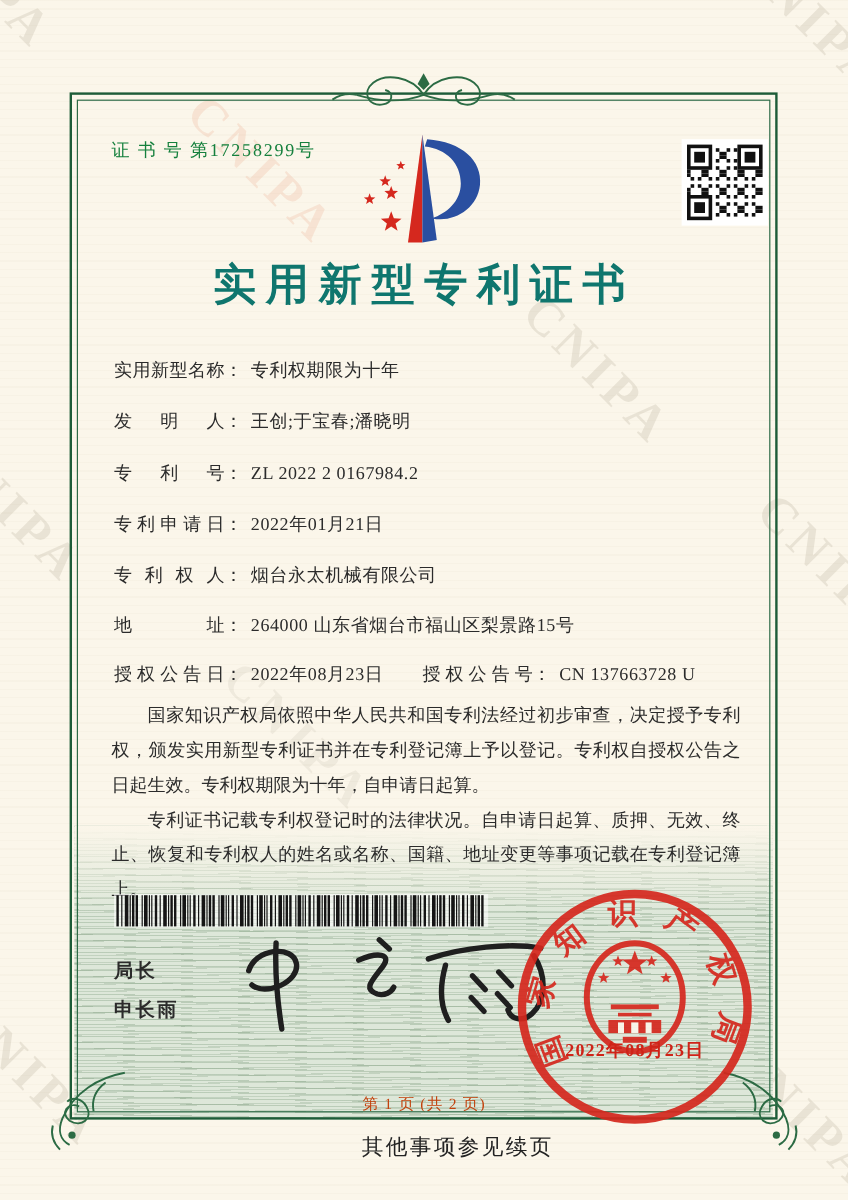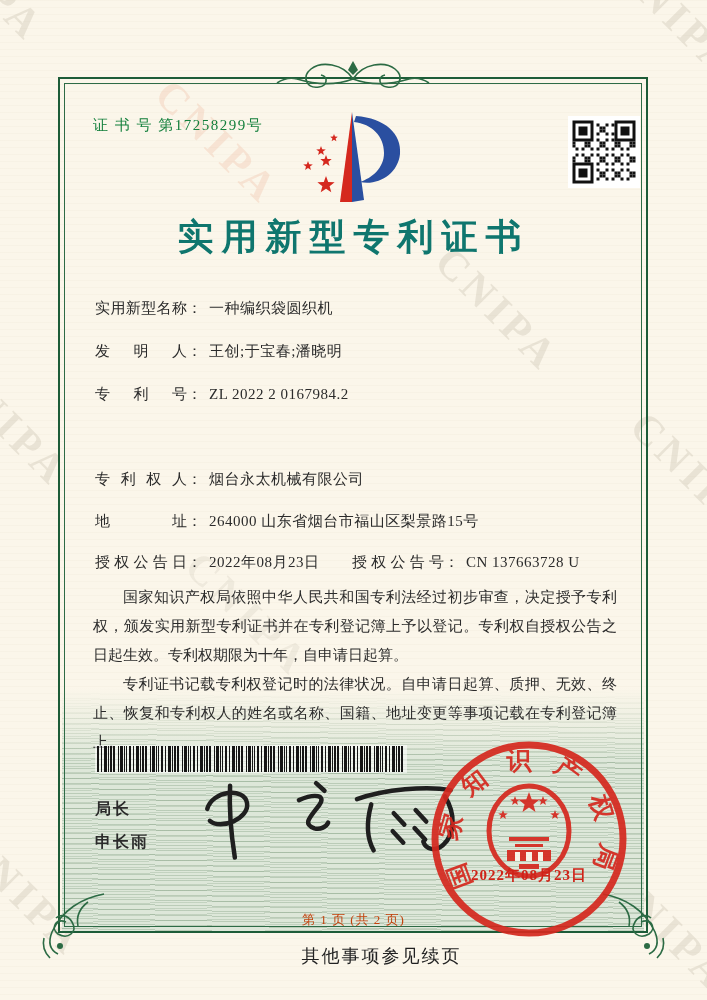--- a/index.html
+++ b/index.html
@@ -240,27 +240,30 @@
           <rect x="0" y="42" width="21" height="21" fill="#111"></rect>
           <rect x="3" y="45" width="15" height="15" fill="#fff"></rect>
           <rect x="6" y="48" width="9" height="9" fill="#111"></rect>
         </g>
     </g>
   </svg>
 
   <div class="title">实用新型专利证书</div>
 
   <div class="frow" style="top:299px;">
-    <span class="flabel">实用新型名称</span><span class="fcolon">：</span><span class="fvalue">一种编织袋圆织机</span>
+    <span class="flabel">实用新型名称</span><span class="fcolon">：</span><span class="fvalue">专利权期限为十年</span>
   </div>
   <div class="frow" style="top:342px;">
     <span class="flabel">发明人</span><span class="fcolon">：</span><span class="fvalue">王创;于宝春;潘晓明</span>
   </div>
   <div class="frow" style="top:385px;font-family:Liberation Serif, serif;">
     <span class="flabel">专利号</span><span class="fcolon">：</span><span class="fvalue">ZL 2022 2 0167984.2</span>
+  </div>
+  <div class="frow" style="top:428px;">
+    <span class="flabel">专利申请日</span><span class="fcolon">：</span><span class="fvalue">2022年01月21日</span>
   </div>
   <div class="frow" style="top:470px;">
     <span class="flabel">专利权人</span><span class="fcolon">：</span><span class="fvalue">烟台永太机械有限公司</span>
   </div>
   <div class="frow" style="top:512px;">
     <span class="flabel">地址</span><span class="fcolon">：</span><span class="fvalue">264000 山东省烟台市福山区梨景路15号</span>
   </div>
   <div class="frow" style="top:553px;">
     <span class="flabel">授权公告日</span><span class="fcolon">：</span><span class="fvalue">2022年08月23日</span>
     <span class="fpair2">

